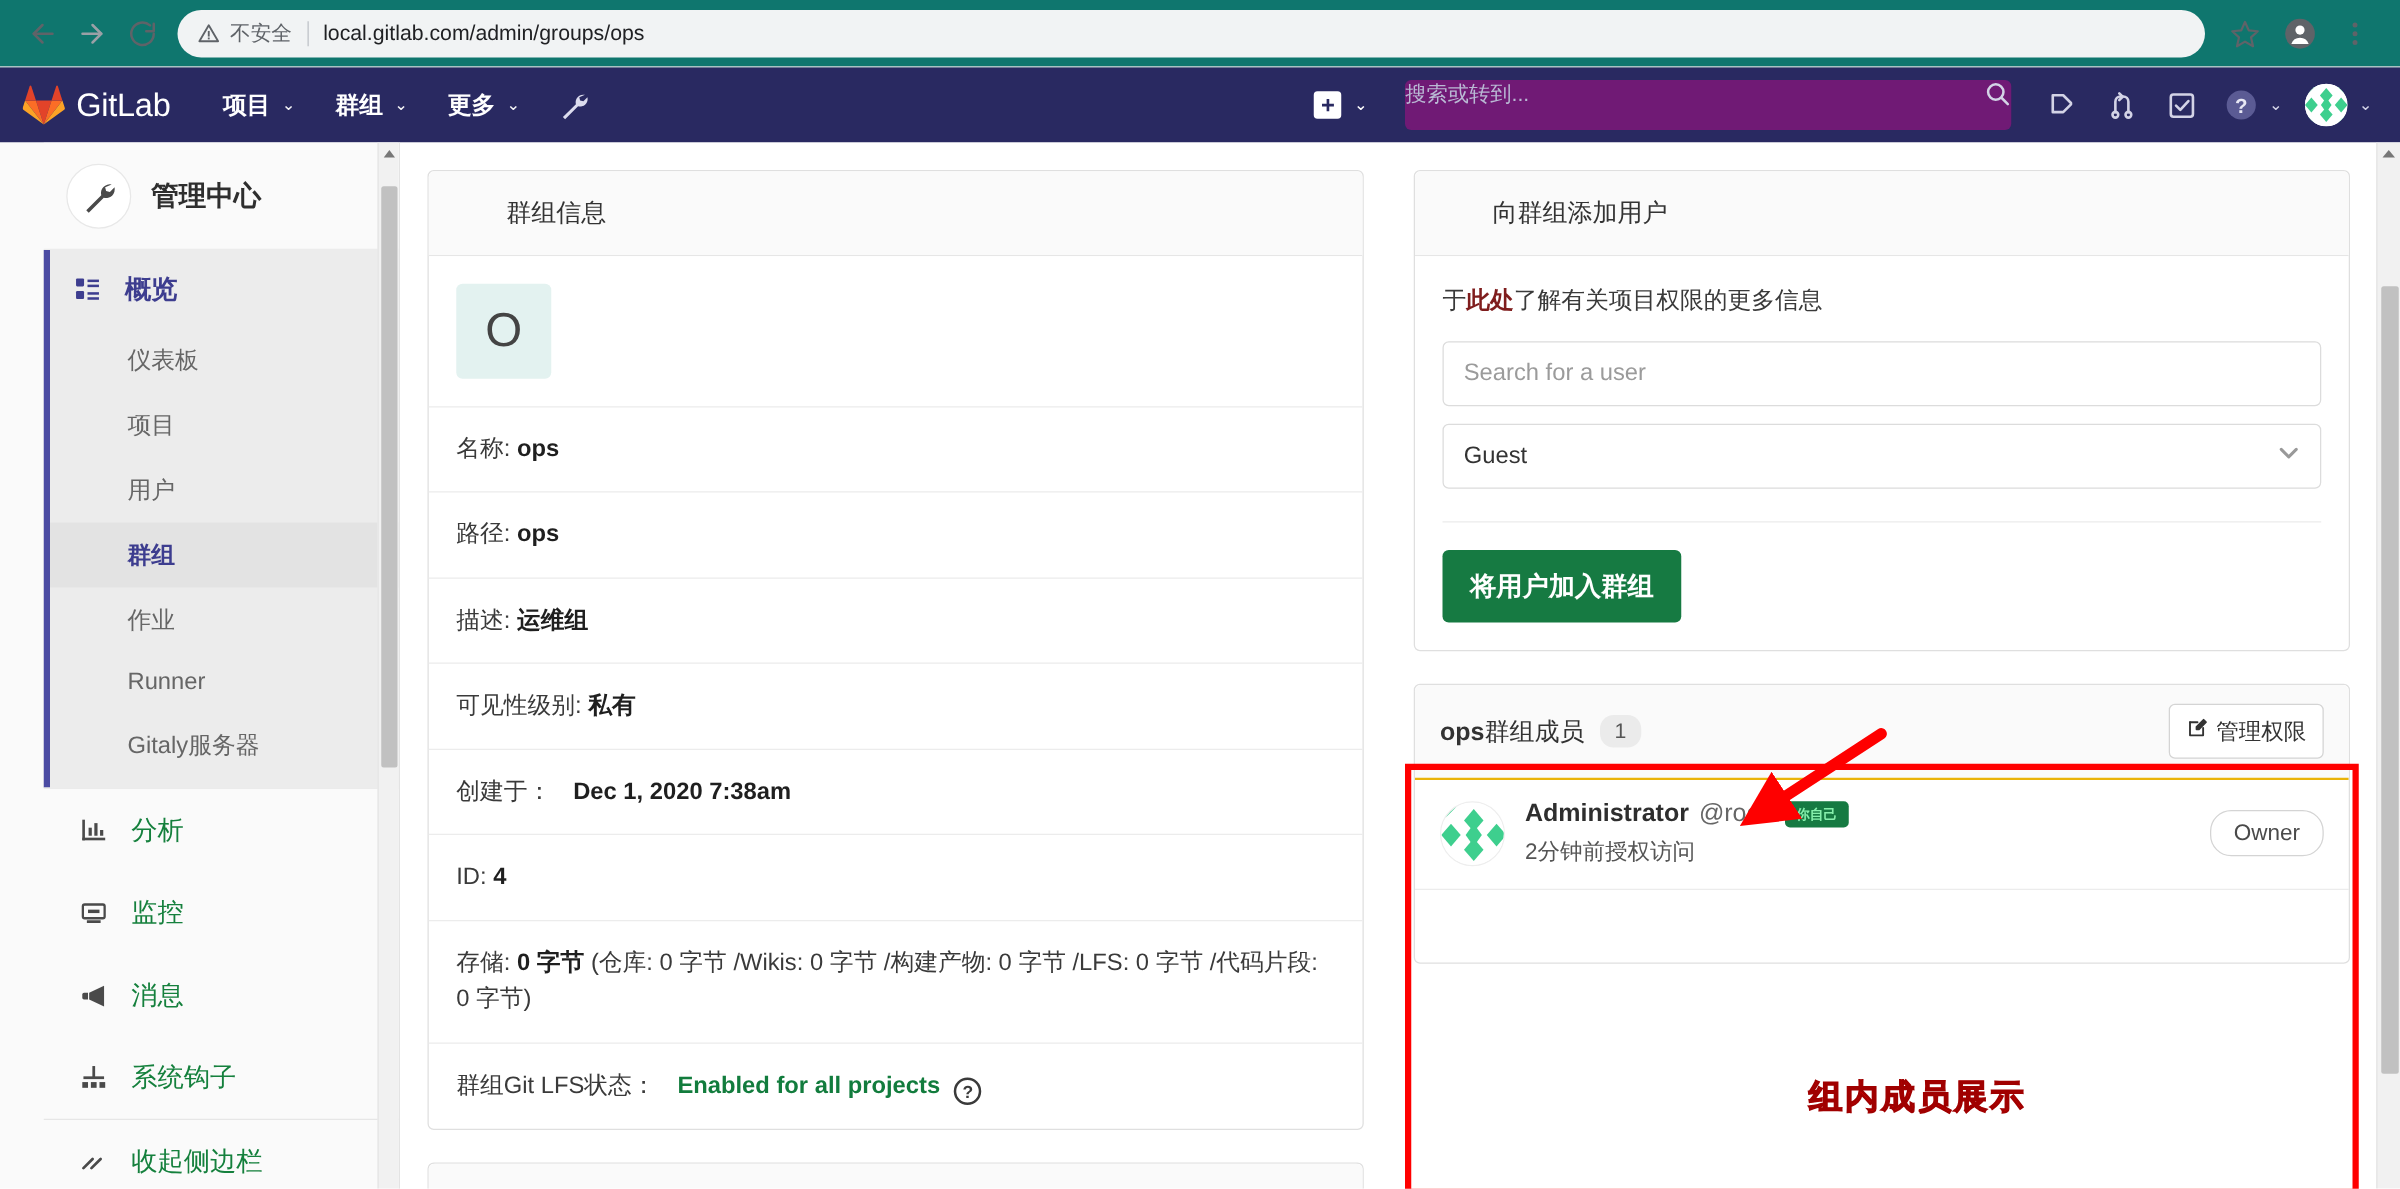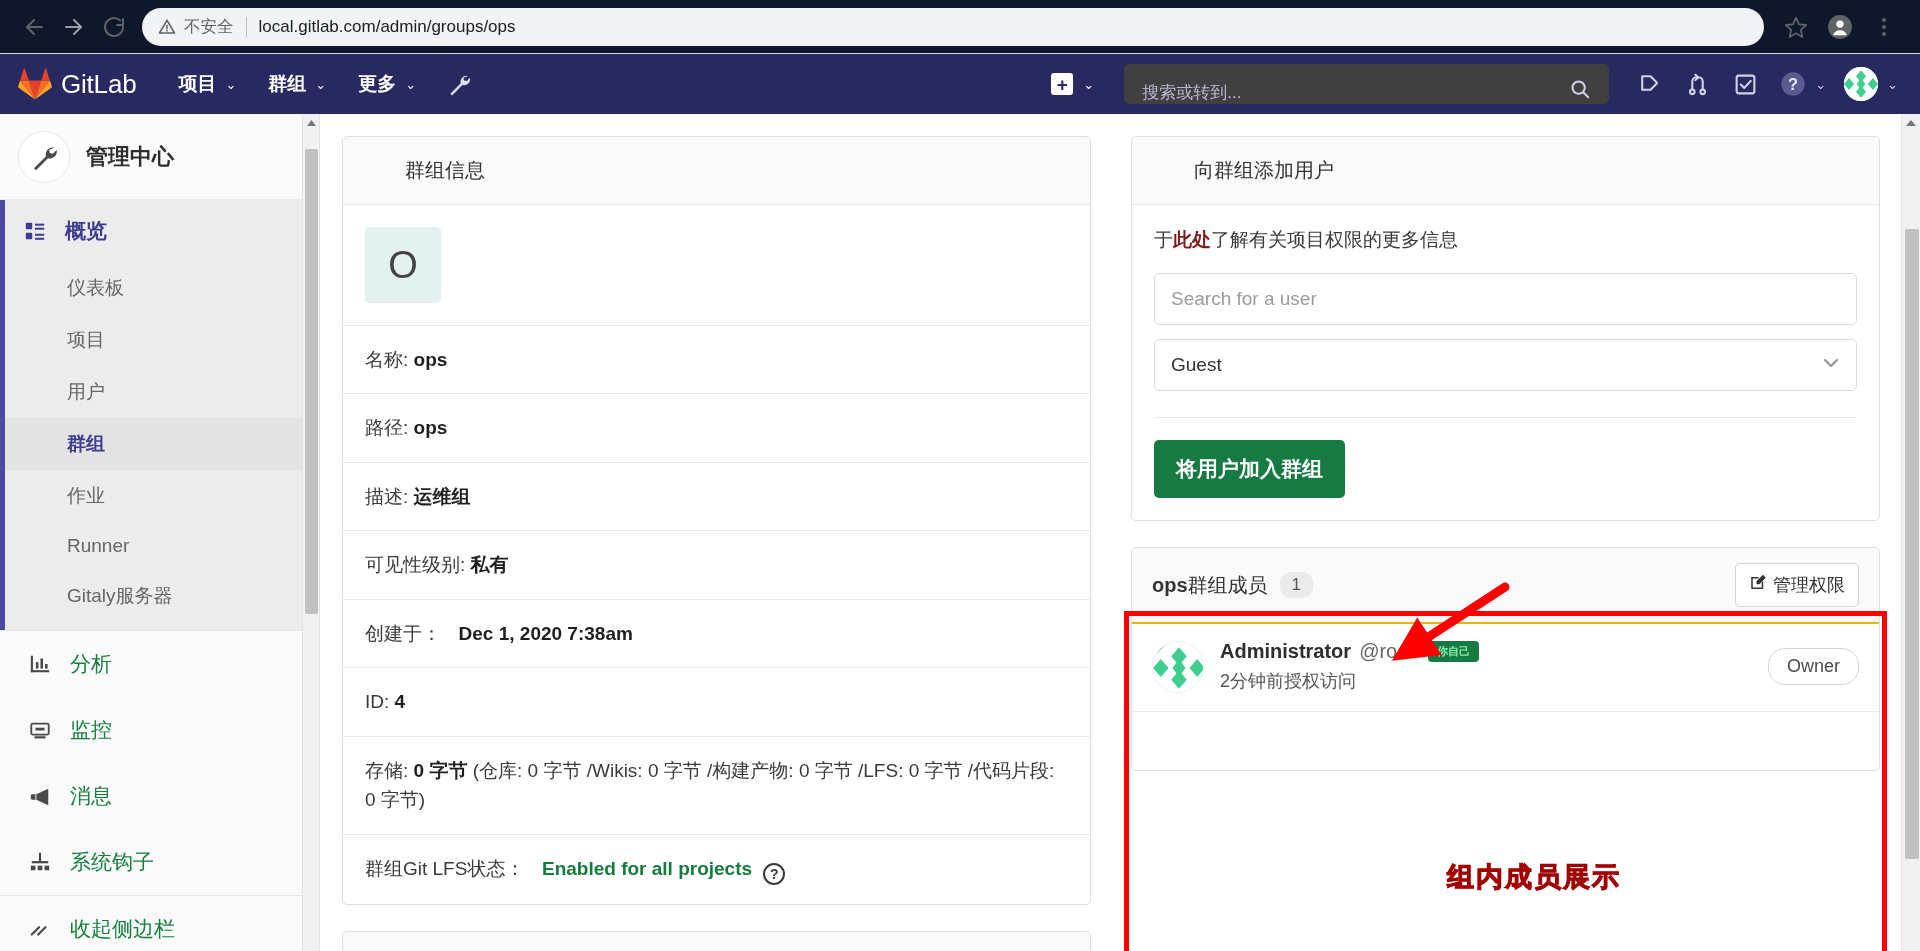--- a/index.html
+++ b/index.html
@@ -6,21 +6,21 @@
   html, body {
     width: 1920px; height: 951px;
     overflow: hidden;
     font-family: "Liberation Sans", "DejaVu Sans", sans-serif;
     background: #fff;
   }
 
   
   #browser-bar {
     height: 54px;
-    background: #0f172a;
+    background: #0f766e;
     display: flex;
     align-items: center;
     padding: 0 14px;
     border-bottom: 1px solid #dadce0;
     position: relative;
   }
   .nav-btn {
     width: 40px; height: 40px;
     display: flex; align-items: center; justify-content: center;
     color: #5f6368;
@@ -104,26 +104,26 @@
     background: #fff; color: #292961;
     border-radius: 3px;
     display: flex; align-items: center; justify-content: center;
     font-size: 19px; font-weight: bold; line-height: 1;
   }
   .gl-plus .caret { margin-left: 10px; font-size: 13px; }
 
   #gl-search {
     width: 485px;
     height: 40px;
-    background: #404040;
+    background: #701a75;
     border-radius: 5px;
     margin: 0 16px 0 22px;
     display: flex;
-    align-items: flex-end;
-    padding: 0 18px;
+    align-items: flex-start;
+    padding: 0 0;
     position: relative;
   }
   #gl-search .ph {
     color: #b9b9d4;
     font-size: 17px;
     flex: 1 1 auto;
   }
   #gl-search .mag { color: #d3d3e6; }
 
   .gl-icon-btn {
@@ -152,20 +152,21 @@
   }
 
   
   #sidebar {
     width: 320px;
     flex: 0 0 320px;
     background: #fafafa;
     border-right: 1px solid #e3e3e3;
     position: relative;
     overflow: hidden;
+    padding-left: 35px;
   }
   .sb-head {
     height: 86px;
     background: #fafafa;
     display: flex;
     align-items: center;
     padding-left: 18px;
     border-bottom: 1px solid #ececec;
   }
   .sb-head .circ {

